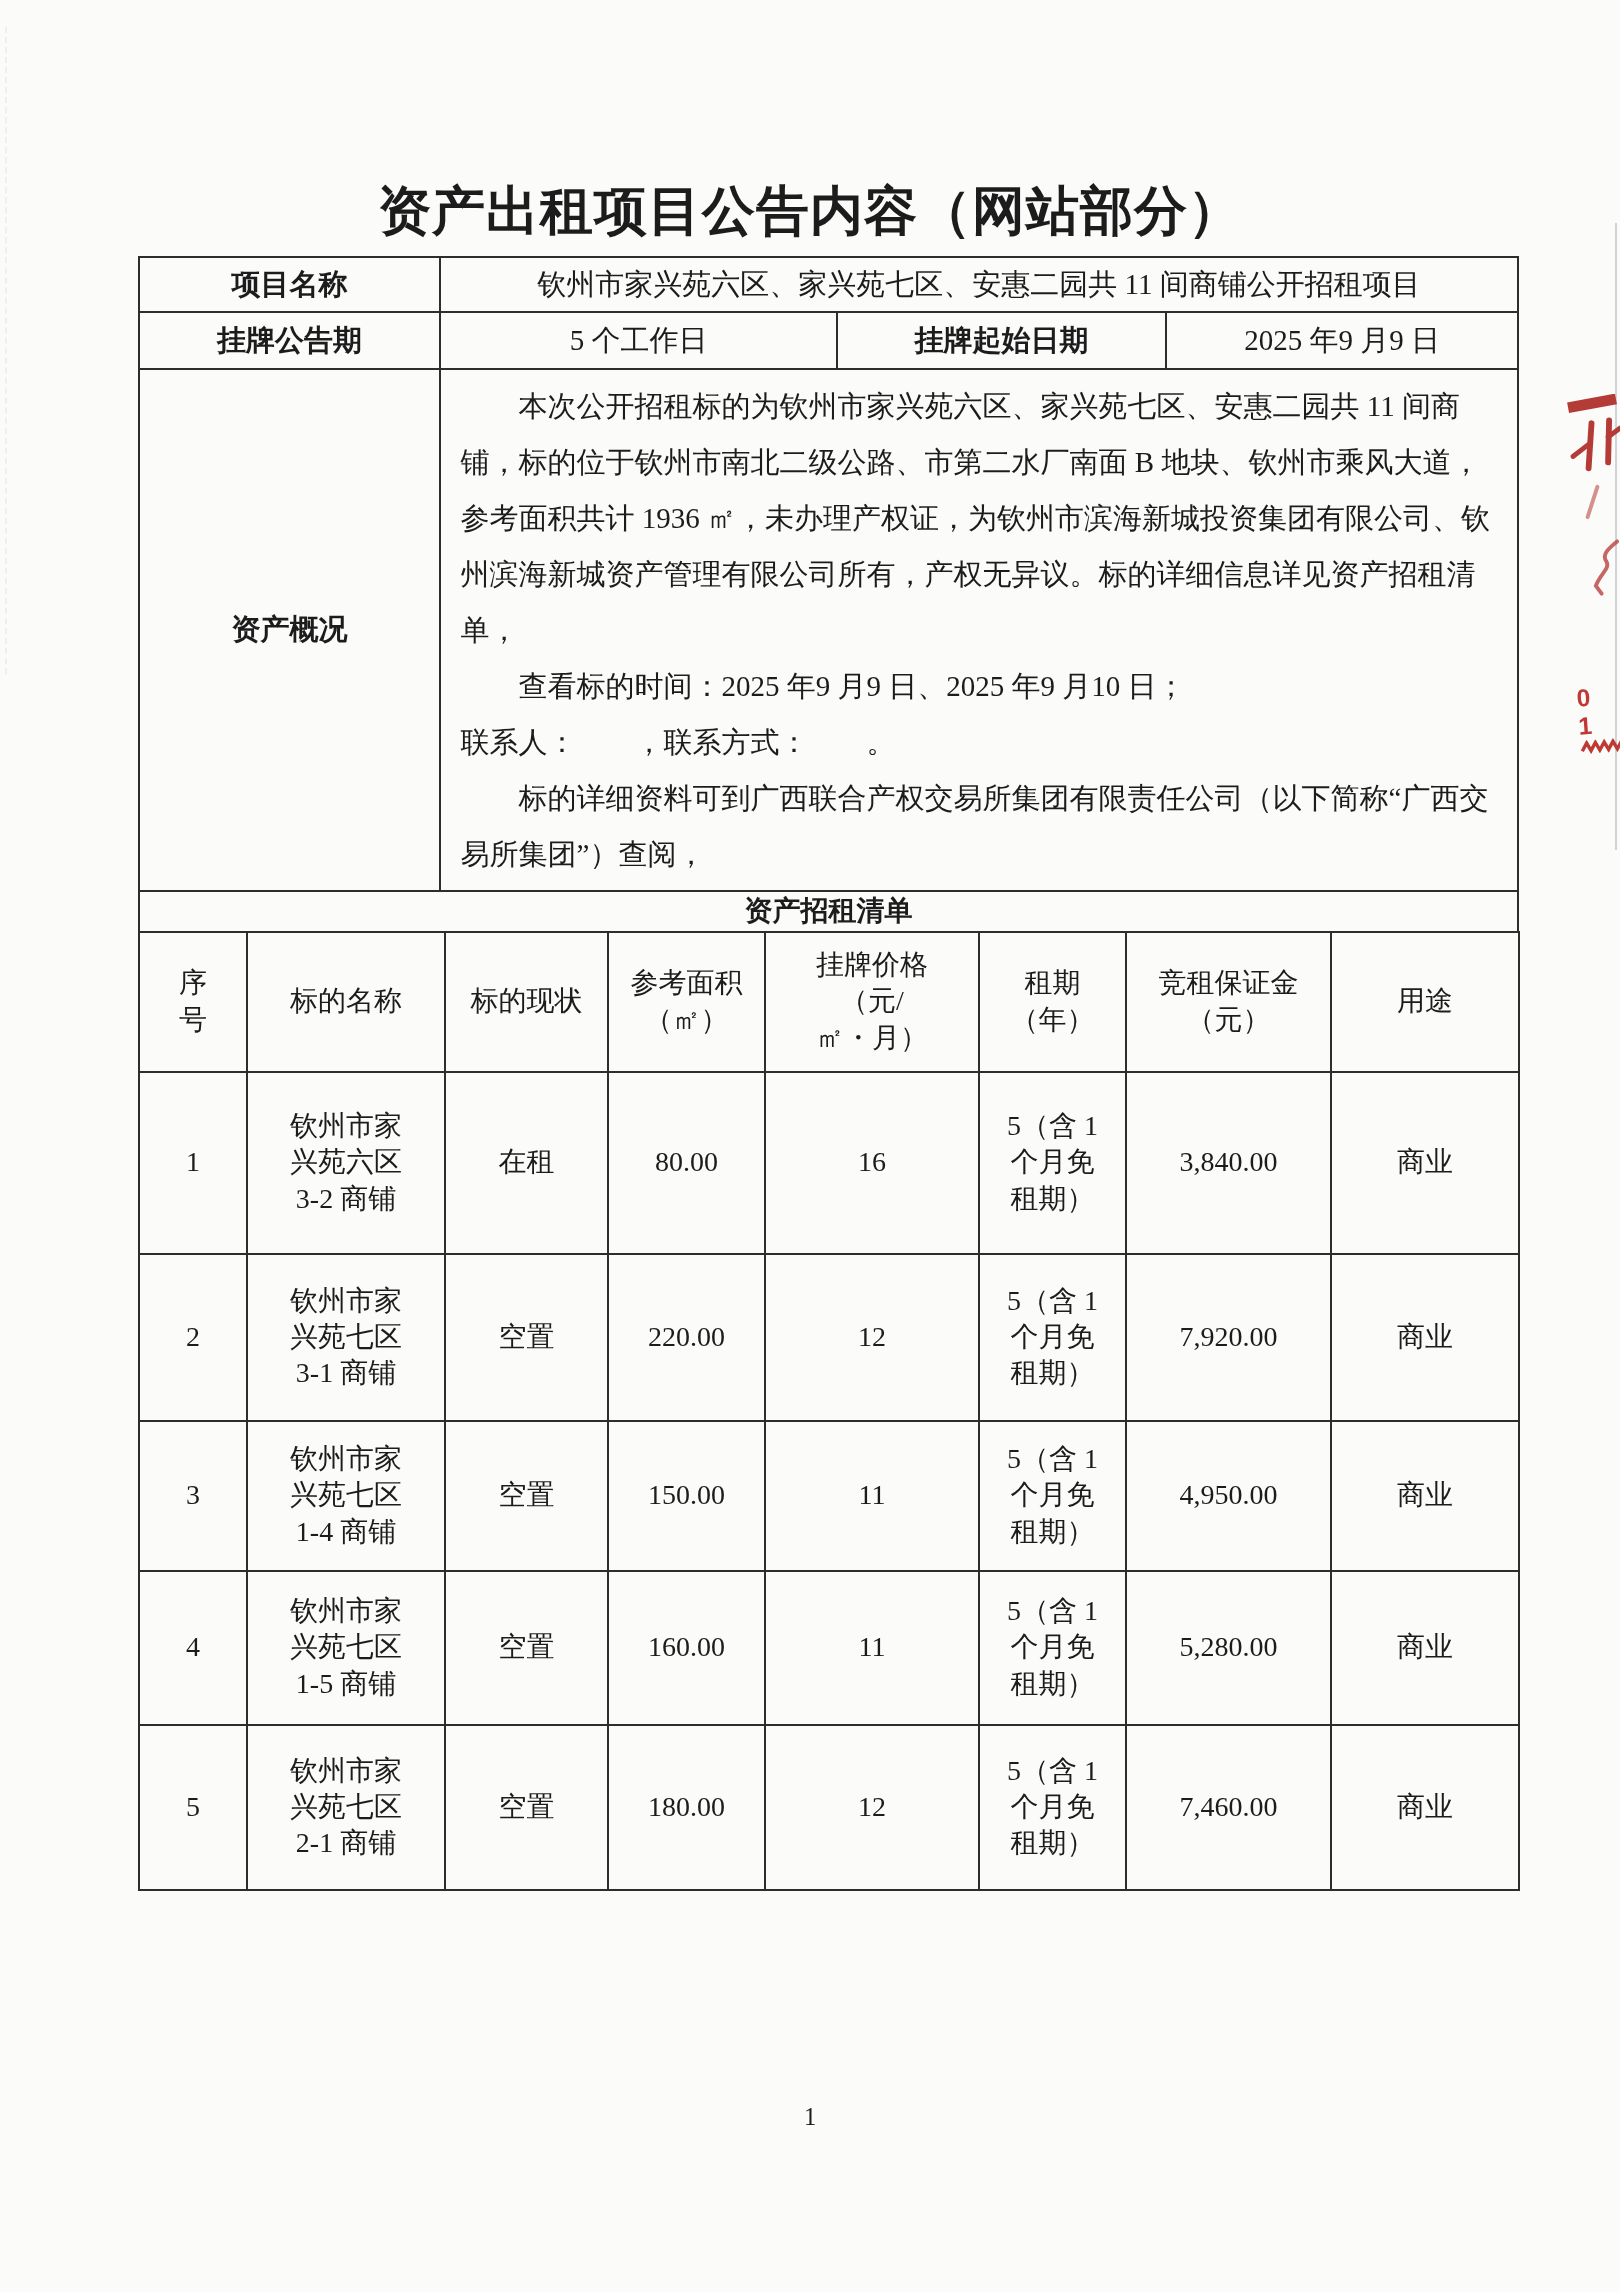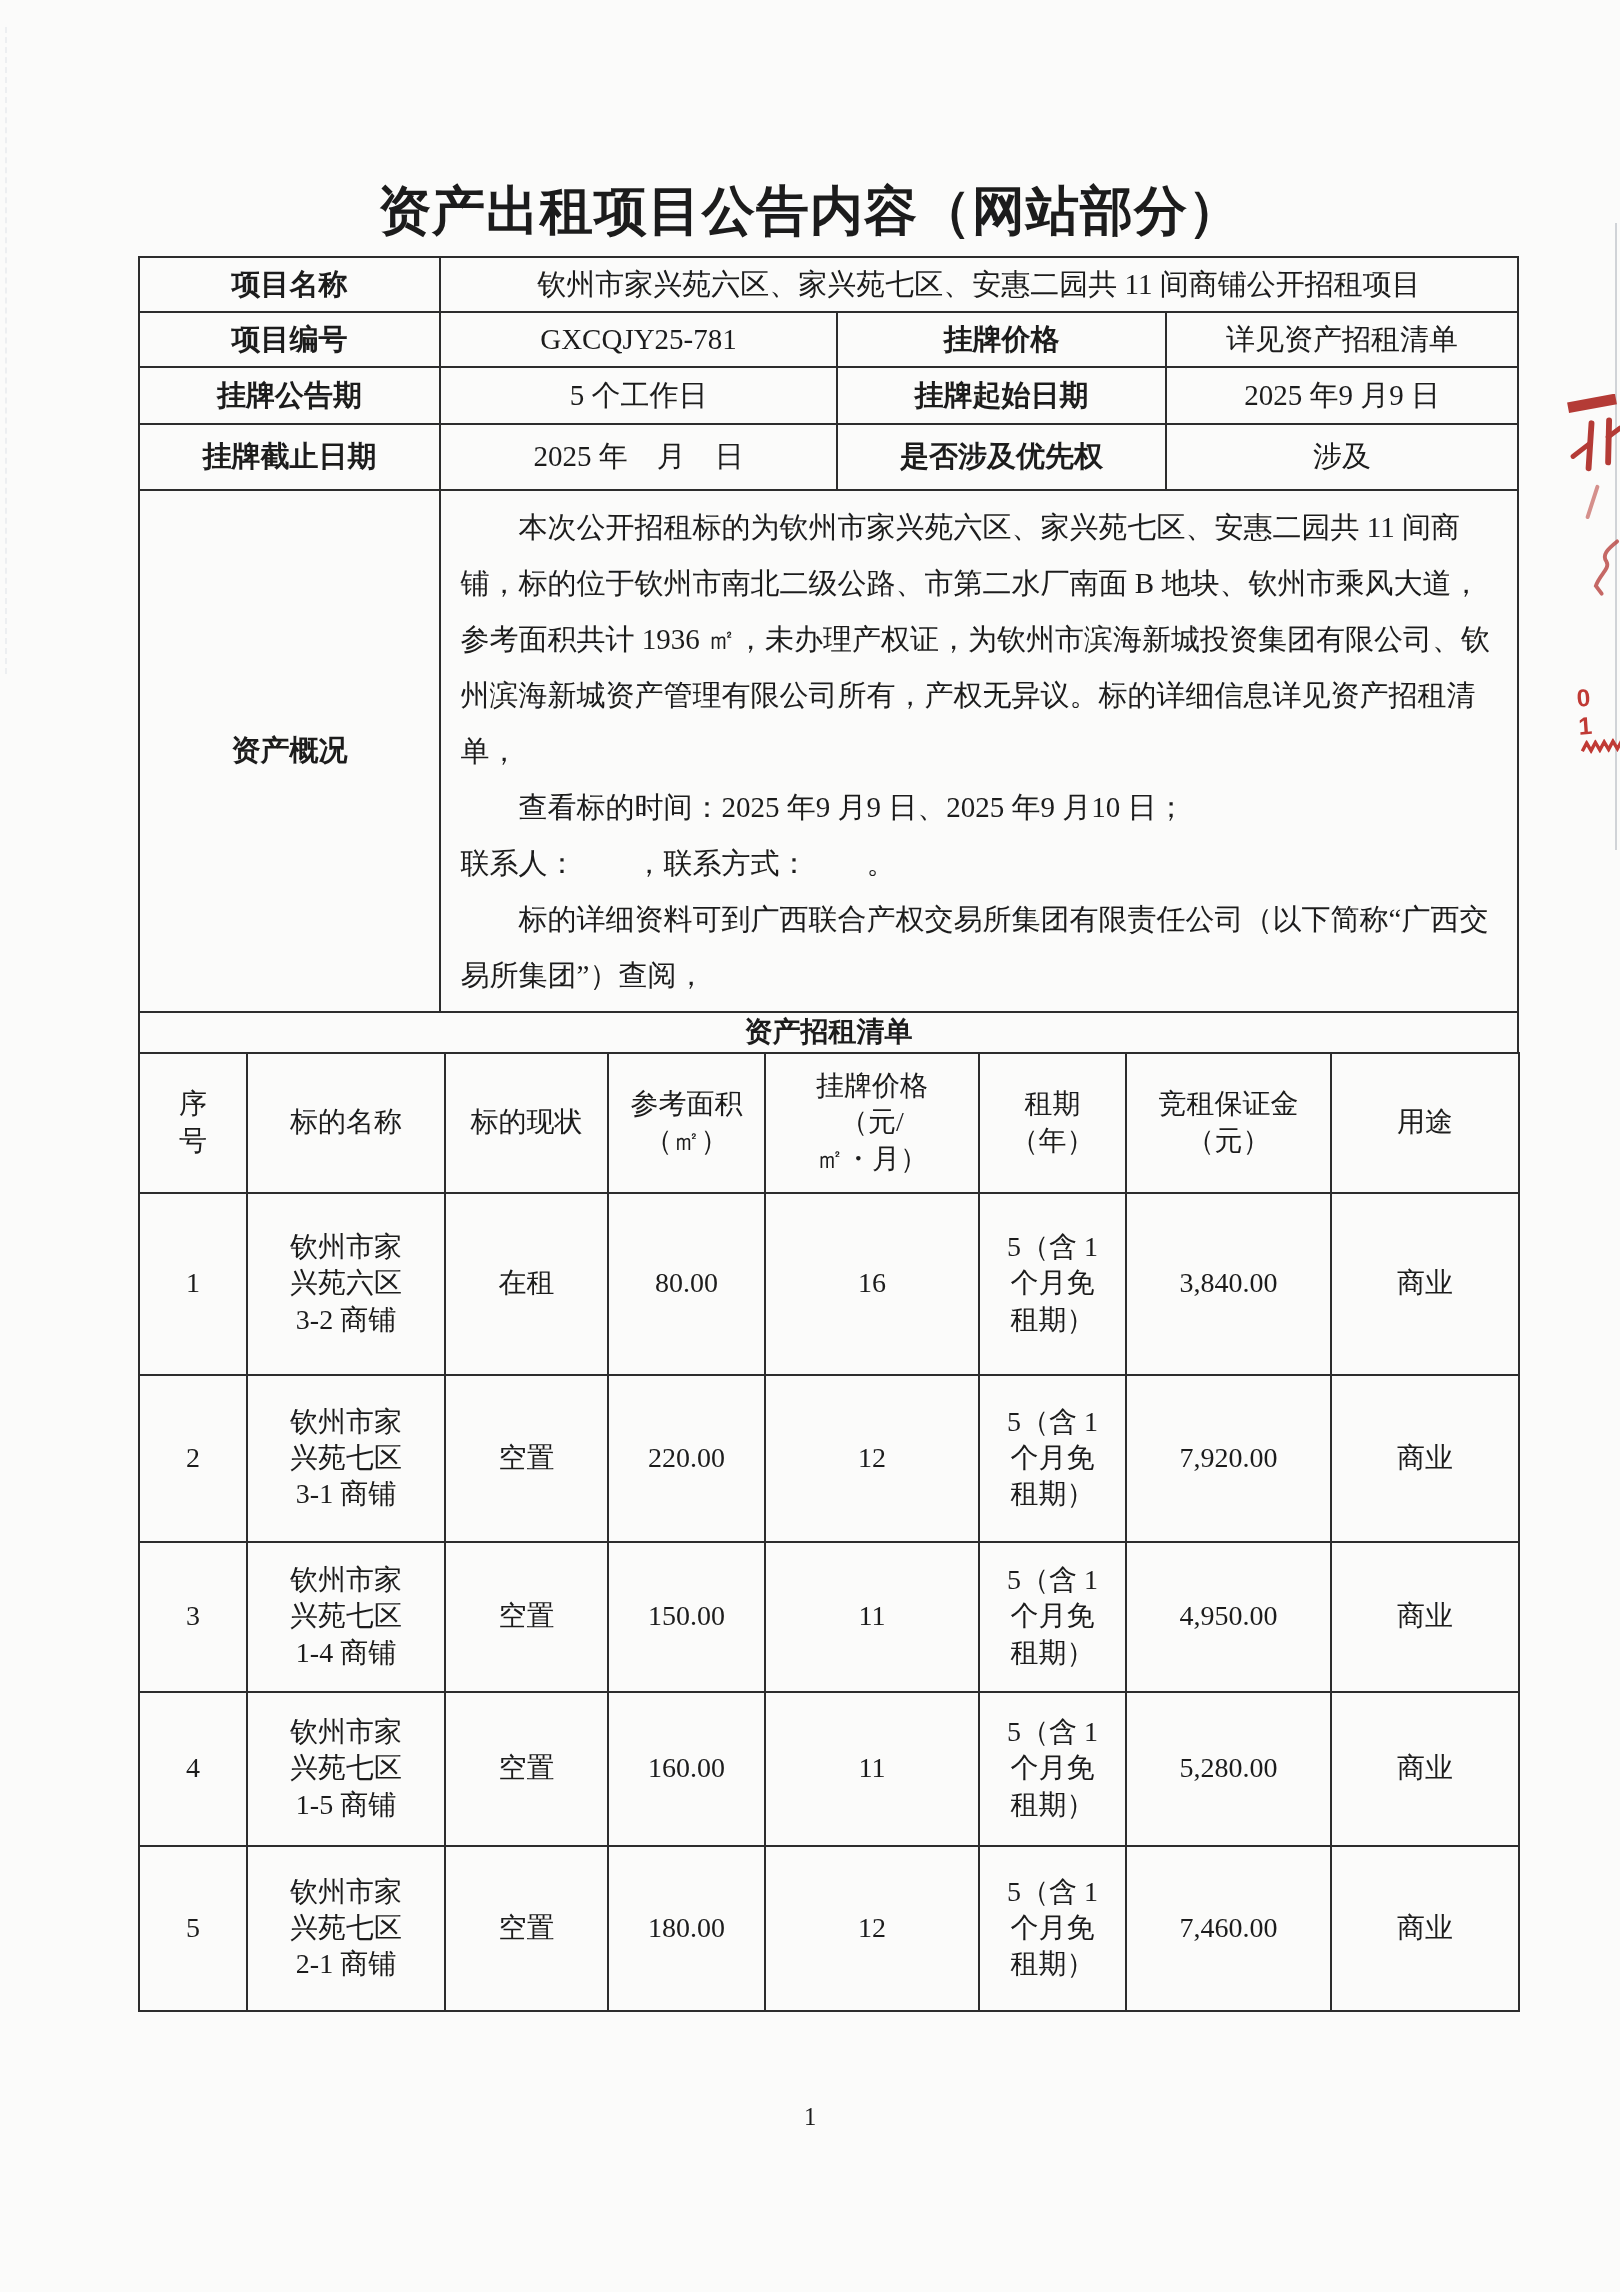--- a/index.html
+++ b/index.html
@@ -52,37 +52,25 @@
           <col style="width:301px">
           <col style="width:397px">
           <col style="width:329px">
           <col style="width:352px">
         </colgroup>
       <tbody>
           <tr style="height:55px">
         <td class="lbl">项目名称</td>
         <td colspan="3">钦州市家兴苑六区、家兴苑七区、安惠二园共 11 间商铺公开招租项目</td>
       </tr>
-      <tr style="height:55px">
-        <td class="lbl">项目编号</td>
-        <td>GXCQJY25-781</td>
-        <td class="lbl">挂牌价格</td>
-        <td>详见资产招租清单</td>
-      </tr>
       <tr style="height:57px">
         <td class="lbl">挂牌公告期</td>
         <td>5 个工作日</td>
         <td class="lbl">挂牌起始日期</td>
         <td>2025 年9 月9 日</td>
-      </tr>
-      <tr style="height:66px">
-        <td class="lbl">挂牌截止日期</td>
-        <td>2025 年　月　日</td>
-        <td class="lbl">是否涉及优先权</td>
-        <td>涉及</td>
       </tr>
       <tr style="height:495px">
         <td class="lbl">资产概况</td>
         <td colspan="3" class="overview-cell">
           <p class="indent">本次公开招租标的为钦州市家兴苑六区、家兴苑七区、安惠二园共 11 间商铺，标的位于钦州市南北二级公路、市第二水厂南面 B 地块、钦州市乘风大道，参考面积共计 1936 ㎡，未办理产权证，为钦州市滨海新城投资集团有限公司、钦州滨海新城资产管理有限公司所有，产权无异议。标的详细信息详见资产招租清单，</p>
           <p class="indent">查看标的时间：2025 年9 月9 日、2025 年9 月10 日；</p>
           <p>联系人：　　，联系方式：　　。</p>
           <p class="indent">标的详细资料可到广西联合产权交易所集团有限责任公司（以下简称“广西交易所集团”）查阅，</p>
         </td>
       </tr>

